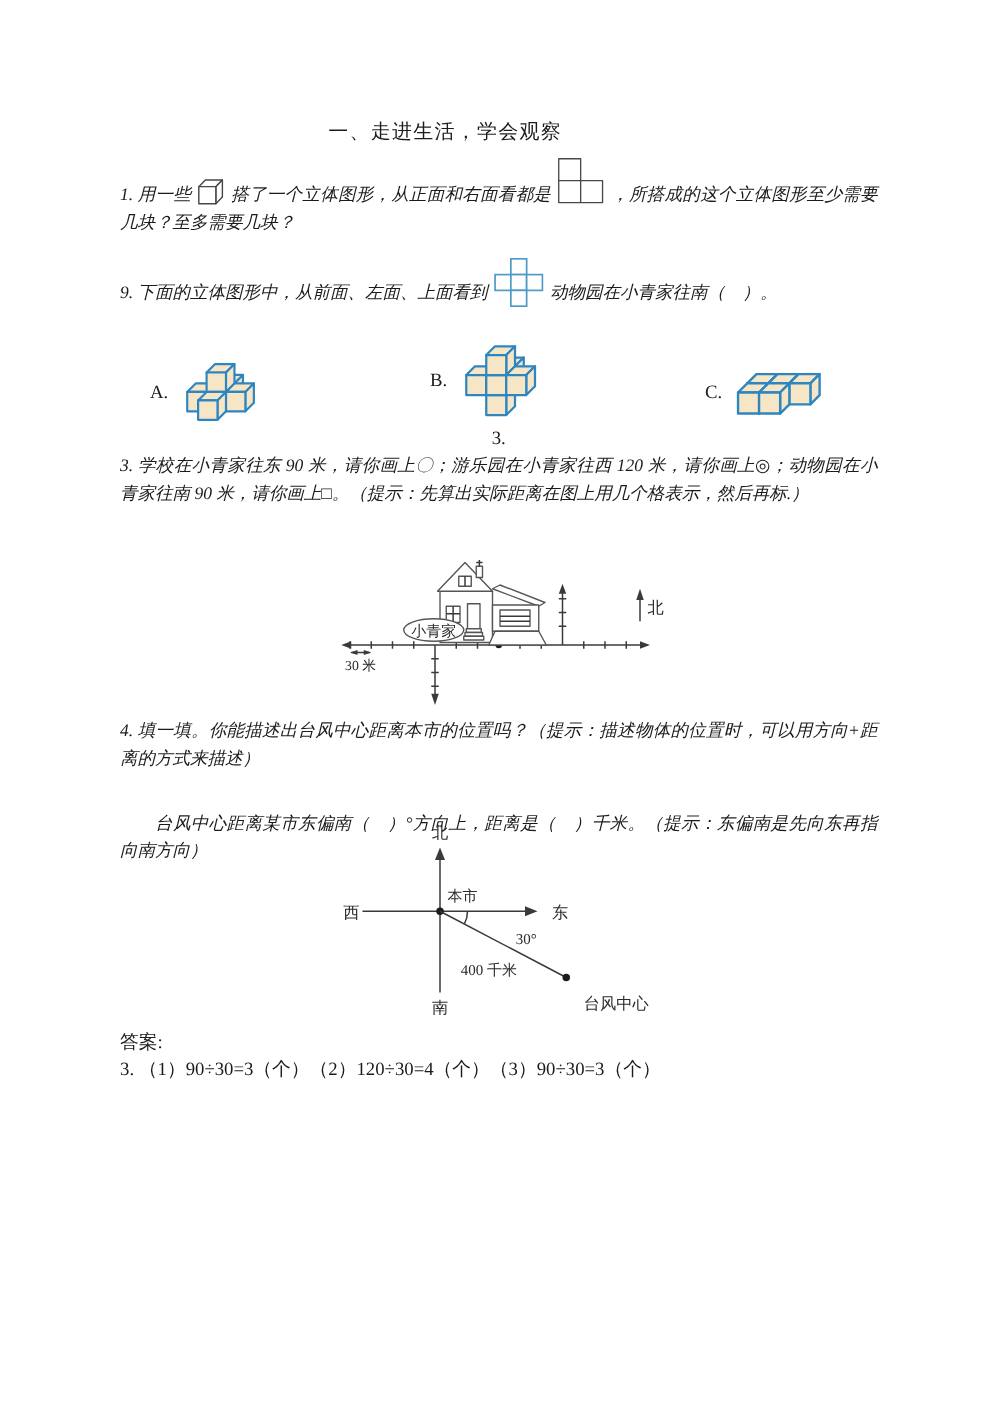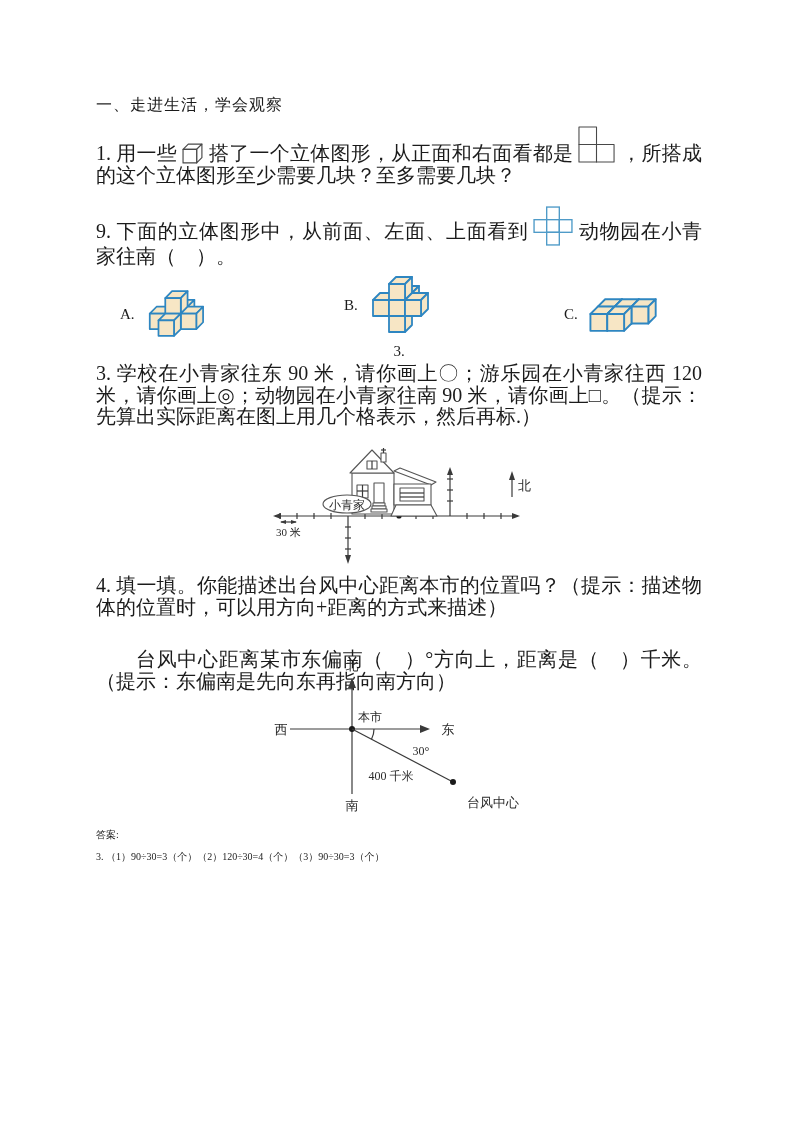--- a/index.html
+++ b/index.html
@@ -3,38 +3,38 @@
 <meta charset="utf-8">
 <style>
   * { margin:0; padding:0; box-sizing:border-box; }
   html,body { background:#fff; }
   .page {
     position:relative; width:793px; height:1122px; background:#ffffff;
     font-family:"Liberation Serif","DejaVu Serif",serif; color:#1b1b1b;
     overflow:hidden;
   }
   .abs { position:absolute; }
-  .block { position:absolute; left:96px; width:606px; font-size:20px; line-height:21.5px; text-align:justify; }
-  .title { position:absolute; left:96px; width:520px; top:95px; font-size:16px; letter-spacing:1px; }
+  .block { position:absolute; left:96px; width:606px; font-size:14px; line-height:21.5px; text-align:justify;font-style:italic; }
+  .title { position:absolute; left:96px; width:520px; top:95px; font-size:16px; text-align:center; letter-spacing:1px; }
   .icon { display:inline-block; vertical-align:text-bottom; margin:0 5px; }
   .icon.lower { vertical-align:-8px; }
   .cubes path, .cubes rect { fill:#f7e6c5; stroke:#2e86c1; stroke-width:1.8; stroke-linejoin:round; }
   .bw path, .bw rect { fill:#ffffff; stroke:#484848; stroke-width:1.1; stroke-linejoin:round; }
   .bluelines rect { fill:#ffffff; stroke:#4f9bc8; stroke-width:1.3; }
   .options { position:absolute; left:96px; top:272px; width:606px; height:76px; }
   .opt { position:absolute; display:flex; align-items:center; gap:7px; }
   .optlabel { font-size:15px; }
   .center3 { position:absolute; left:96px; width:606px; top:343px; text-align:center; font-size:15px; }
   .indent2 { text-indent:2em; }
   .diagram text { font-family:"Liberation Serif","DejaVu Serif",serif; fill:#2a2a2a; }
   .diagram line, .diagram path.stroke, .diagram polyline { stroke:#3a3a3a; stroke-width:1.2; fill:none; }
   .diagram .arrow { fill:#3a3a3a; stroke:none; }
   .sketch { stroke:#555; stroke-width:1.1; fill:#ffffff; stroke-linejoin:round; }
   .sketch-line { stroke:#555; stroke-width:1; fill:none; }
-  .answers { position:absolute; left:96px; top:824px; width:606px; font-size:10px; line-height:21.5px; }
+  .answers { position:absolute; left:96px; top:824px; width:606px; font-size:15px; line-height:21.5px; }
 </style>
 </head>
 <body>
 
 <div class="page">
 
   <div class="title">一、走进生活，学会观察</div>
 
   <p class="block" style="top:126px;">
     <span>1. 用一些</span><svg class="icon bw" width="22" height="21" viewBox="0 0 21 20">

